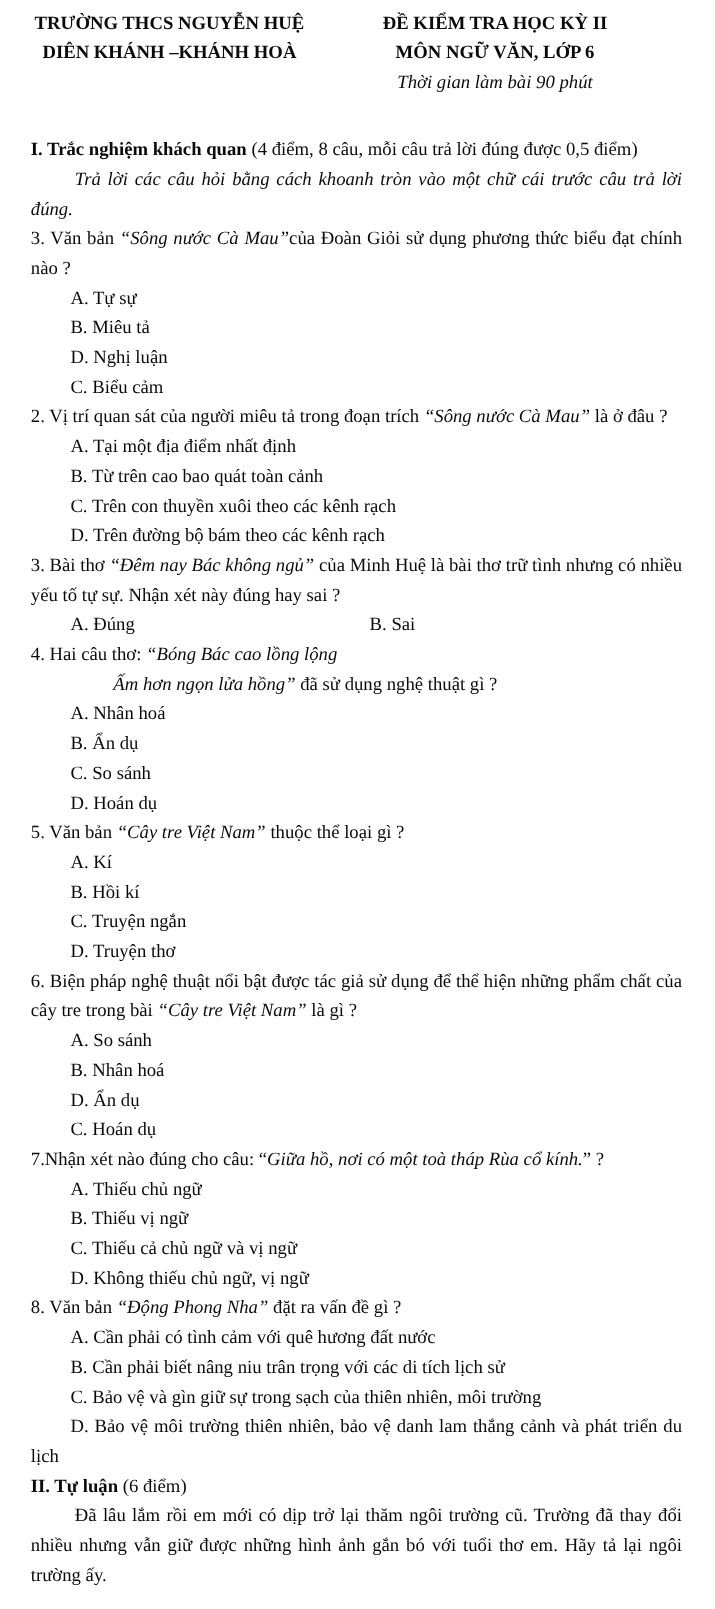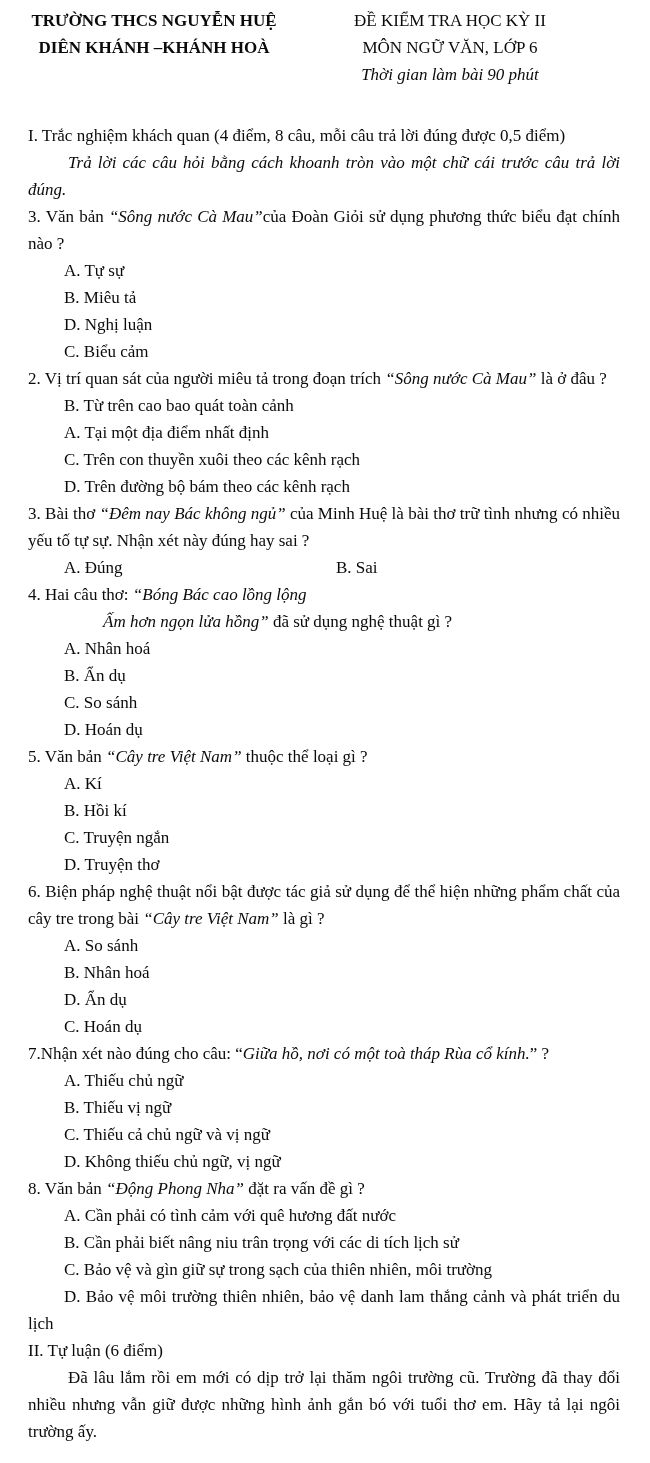--- a/index.html
+++ b/index.html
@@ -11,26 +11,26 @@
     font-family: "Liberation Serif", "DejaVu Serif", serif;
     font-size: 17px;
     line-height: 27px;
   }
   .page { padding: 7px 30px 0 28px; }
 
   
   .doc-header { display: flex; justify-content: space-between; margin-bottom: 34px; }
   .head-left  { width: 252px; text-align: center; font-weight: bold; }
   .head-right { width: 340px; text-align: center; }
-  .head-right .bold-line { font-weight: normal; }
+  .head-right .bold-line { font-weight: bold; }
   .head-right .duration  { font-style: italic; }
 
   p { margin: 0; }
   .i { font-style: italic; }
-  b, .b { font-weight: normal; }
+  b, .b { font-weight: bold; }
 
   .sec-title { text-align: left; }
   .instruction { font-style: italic; text-indent: 40px; text-align: justify; }
 
   .q-text { text-align: justify; }
   .q-cont { padding-left: 75px; text-align: left; font-family: Liberation Serif, serif; }
   .option { text-indent: 36px; text-align: justify; }
 
   .options.inline { display: flex; padding-left: 36px; }
   .options.inline .option { text-indent: 0; }
@@ -66,22 +66,22 @@
           <div class="options">
             <p class="option">A. Tự sự</p>
             <p class="option">B. Miêu tả</p>
             <p class="option">D. Nghị luận</p>
             <p class="option">C. Biểu cảm</p>
           </div>
         </div>
         <div class="question">
           <p class="q-text"><span>2. Vị trí quan sát của người miêu tả trong đoạn trích </span><span class="i">“Sông nước Cà Mau”</span><span> là ở đâu ?</span></p>
           <div class="options">
+            <p class="option">A. Tại một địa điểm nhất định</p>
             <p class="option">B. Từ trên cao bao quát toàn cảnh</p>
-            <p class="option">A. Tại một địa điểm nhất định</p>
             <p class="option">C.  Trên con thuyền xuôi theo các kênh rạch</p>
             <p class="option">D. Trên đường bộ bám theo các kênh rạch</p>
           </div>
         </div>
         <div class="question">
           <p class="q-text"><span>3. Bài thơ </span><span class="i">“Đêm nay Bác không ngủ”</span><span> của Minh Huệ là bài thơ trữ tình nhưng có nhiều yếu tố tự sự. Nhận xét này đúng hay sai ?</span></p>
           <div class="options inline">
             <p class="option">A. Đúng</p>
             <p class="option">B. Sai</p>
           </div>

